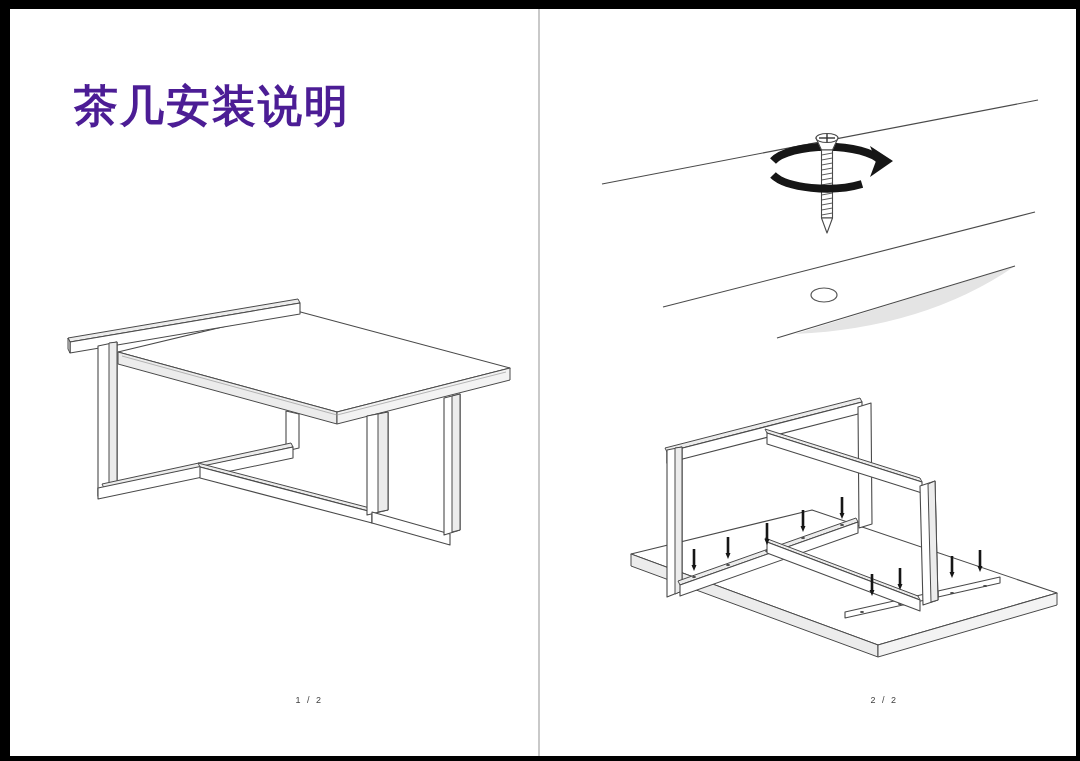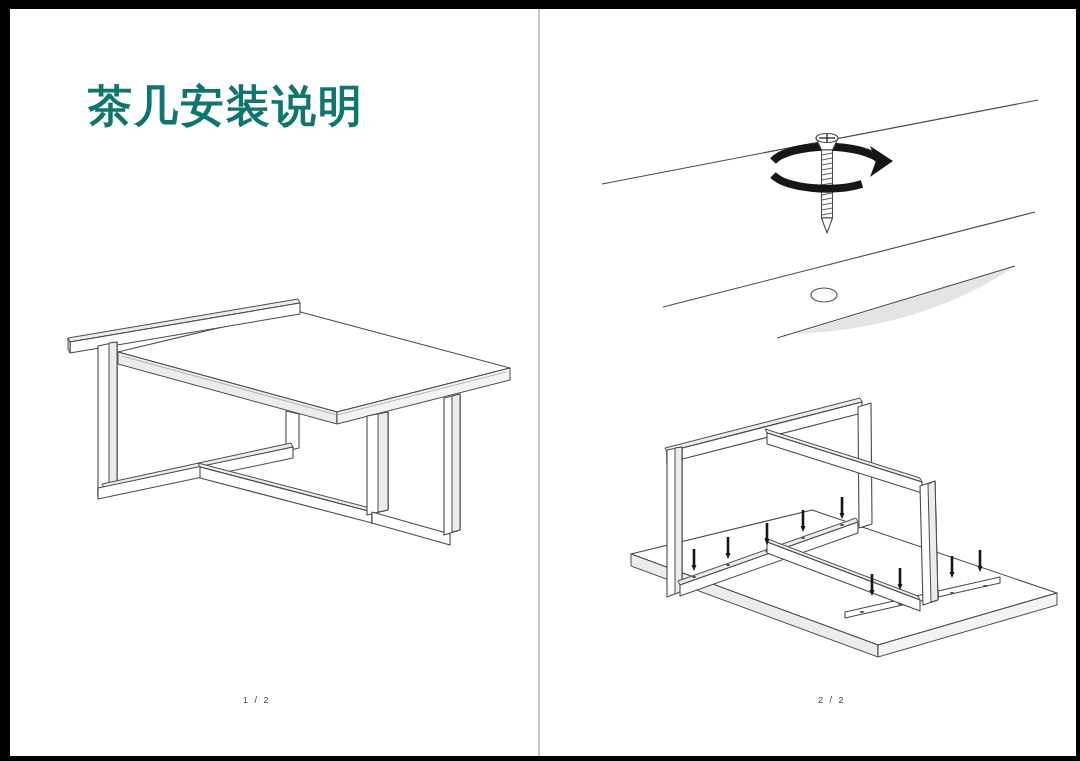--- a/index.html
+++ b/index.html
@@ -1,22 +1,22 @@
 <!DOCTYPE html>
 <html><head>
 <meta charset="utf-8">
 <style>
   html,body{margin:0;padding:0;background:#222;}
   .frame{position:relative;width:1080px;height:761px;background:#000;overflow:hidden;
          font-family:"Liberation Sans","DejaVu Sans",sans-serif;}
   .paper{position:absolute;left:10px;top:9px;right:4px;bottom:5px;background:#fff;}
   .divider{position:absolute;left:528px;top:0;bottom:0;width:2px;background:#c9c9c9;}
-  .title{position:absolute;left:78px;top:68px;font-size:44px;font-weight:900;color:#0f766e;
+  .title{position:absolute;left:64px;top:68px;font-size:44px;font-weight:900;color:#4c1d95;
          letter-spacing:2px;white-space:nowrap;font-family:Liberation Mono, monospace;}
-  .pagenum{position:absolute;width:80px;text-align:left;top:686px;font-size:9px;color:#3f3f3f;
+  .pagenum{position:absolute;width:80px;text-align:right;top:686px;font-size:9px;color:#3f3f3f;
            letter-spacing:2px;}
   .pagenum.left{left:233px;}
   .pagenum.right{left:808px;}
   .illus{position:absolute;}
   svg{display:block;}
   .ln{stroke:#4a4a4a;stroke-width:1.1;fill:none;}
   .face{fill:#ffffff;stroke:#4a4a4a;stroke-width:1.1;stroke-linejoin:round;}
   .shade{fill:#ececec;stroke:#4a4a4a;stroke-width:1;stroke-linejoin:round;}
   .shade2{fill:#f3f3f3;stroke:#4a4a4a;stroke-width:1;stroke-linejoin:round;}
   .thin{stroke:#9a9a9a;stroke-width:0.7;fill:none;}

